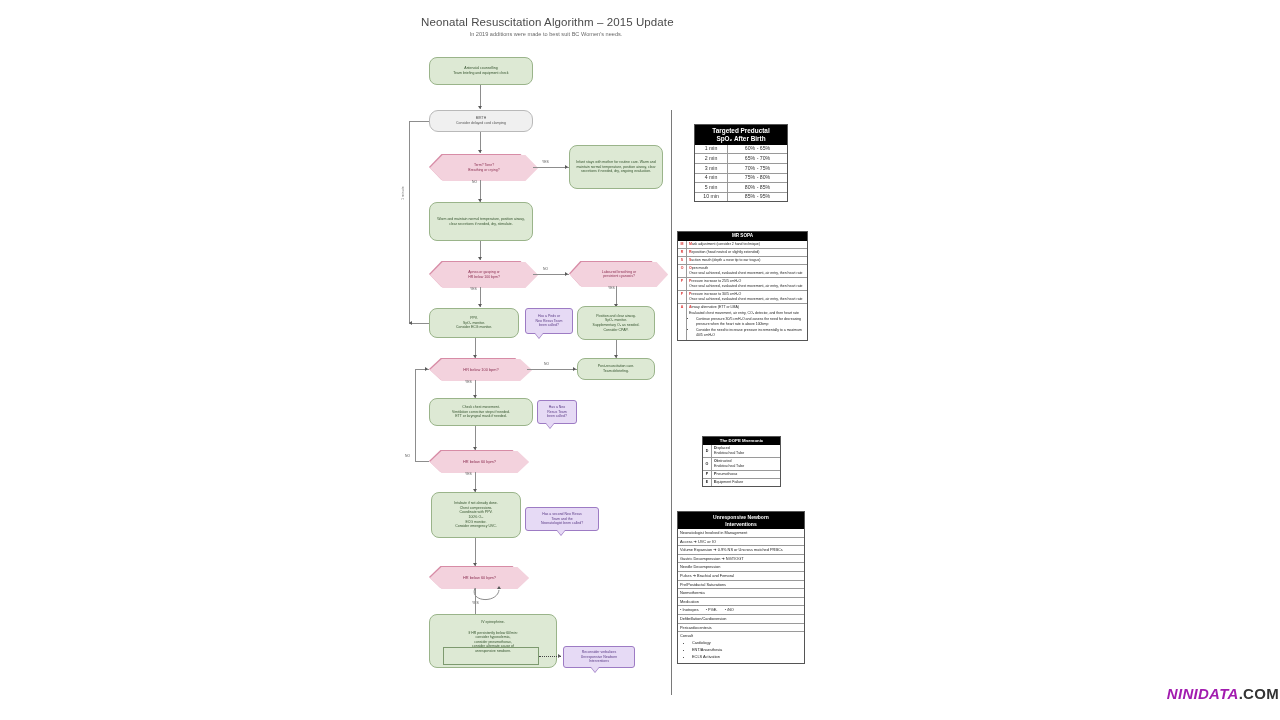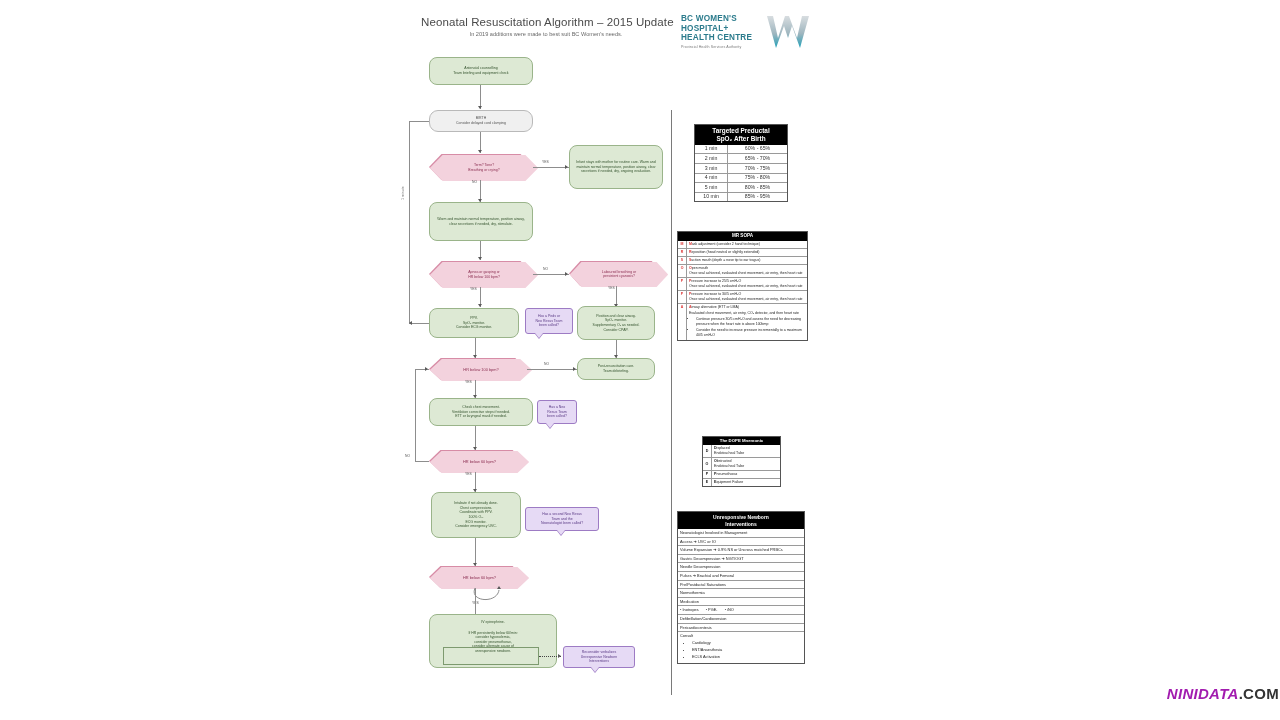--- a/index.html
+++ b/index.html
@@ -104,36 +104,20 @@
 </head>
 <body>
 
 <div class="page">
 
   <div class="hdr">
     <div class="hdr-title">Neonatal Resuscitation Algorithm – 2015 Update</div>
     <div class="hdr-sub">In 2019 additions were made to best suit BC Women's needs.</div>
   </div>
 
-  <div class="logo">
-    <div class="logo-txt">BC WOMEN'S</div>
-    <div class="logo-txt">HOSPITAL+</div>
-    <div class="logo-txt">HEALTH CENTRE</div>
-    <div class="logo-sub">Provincial Health Services Authority</div>
-    <svg class="logo-w" viewBox="0 0 46 42">
-      <defs>
-        <linearGradient id="wg" x1="0" y1="0" x2="0" y2="1">
-          <stop offset="0" stop-color="#d8dde0"></stop>
-            <stop offset="0.55" stop-color="#9fb6bf"></stop>
-          <stop offset="1" stop-color="#21a0b8"></stop>
-        </linearGradient>
-      </defs>
-      <path d="M2 4 L11 36 L19 14 L23 26 L27 14 L35 36 L44 4 L37 4 L32 26 L24 4 L20 4 L13 26 L8 4 Z" fill="url(#wg)"></path>
-    </svg>
-  </div>
 
   <div class="divider"></div>
 
   <div class="flow">
 
     <div class="minlbl">1 minute</div>
 
     <div class="node green t" style="left:28px;top:7px;width:104px;height:28px;">
       <span style="white-space:pre-line">Antenatal counselling
 Team briefing and equipment check</span>

